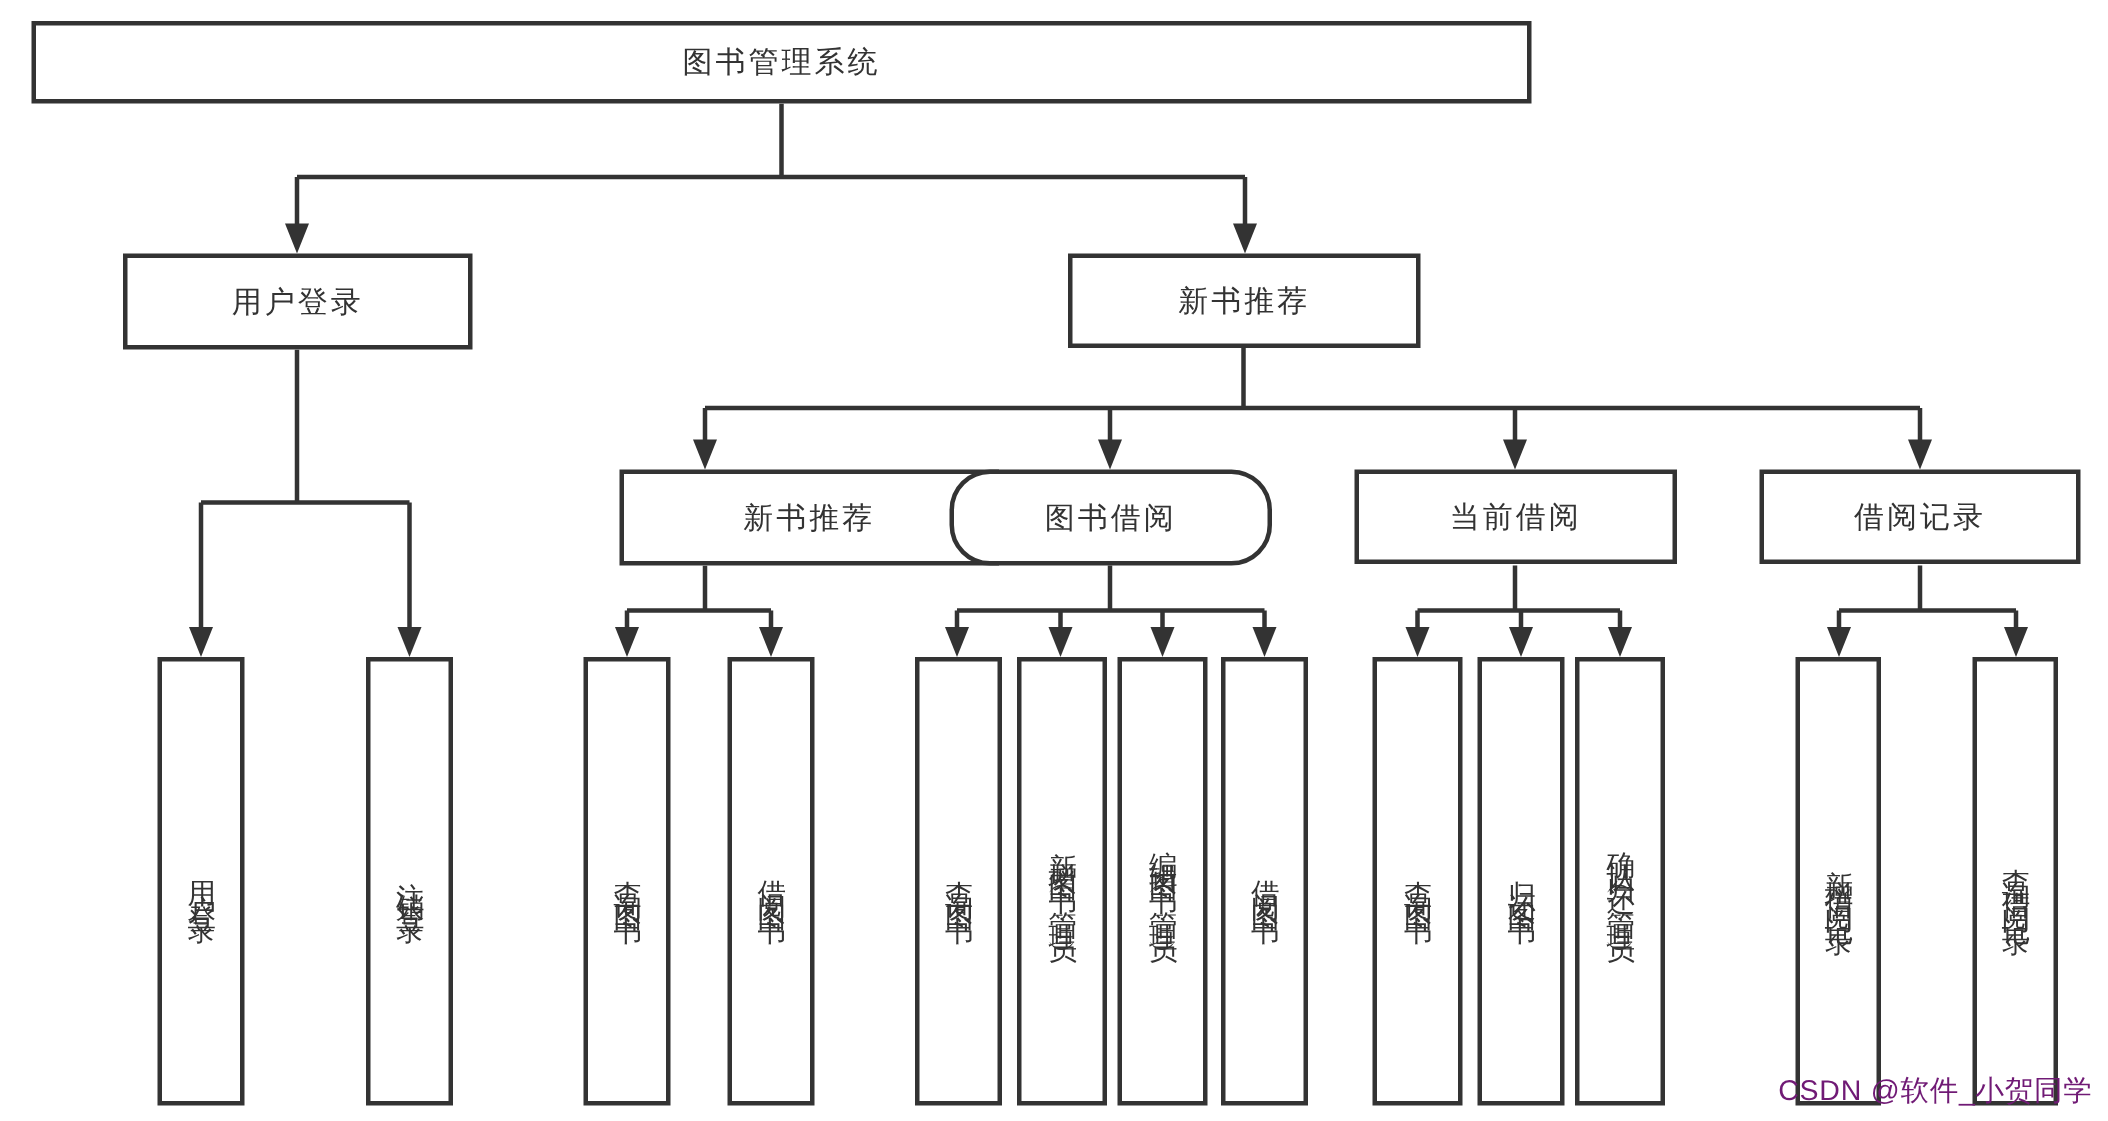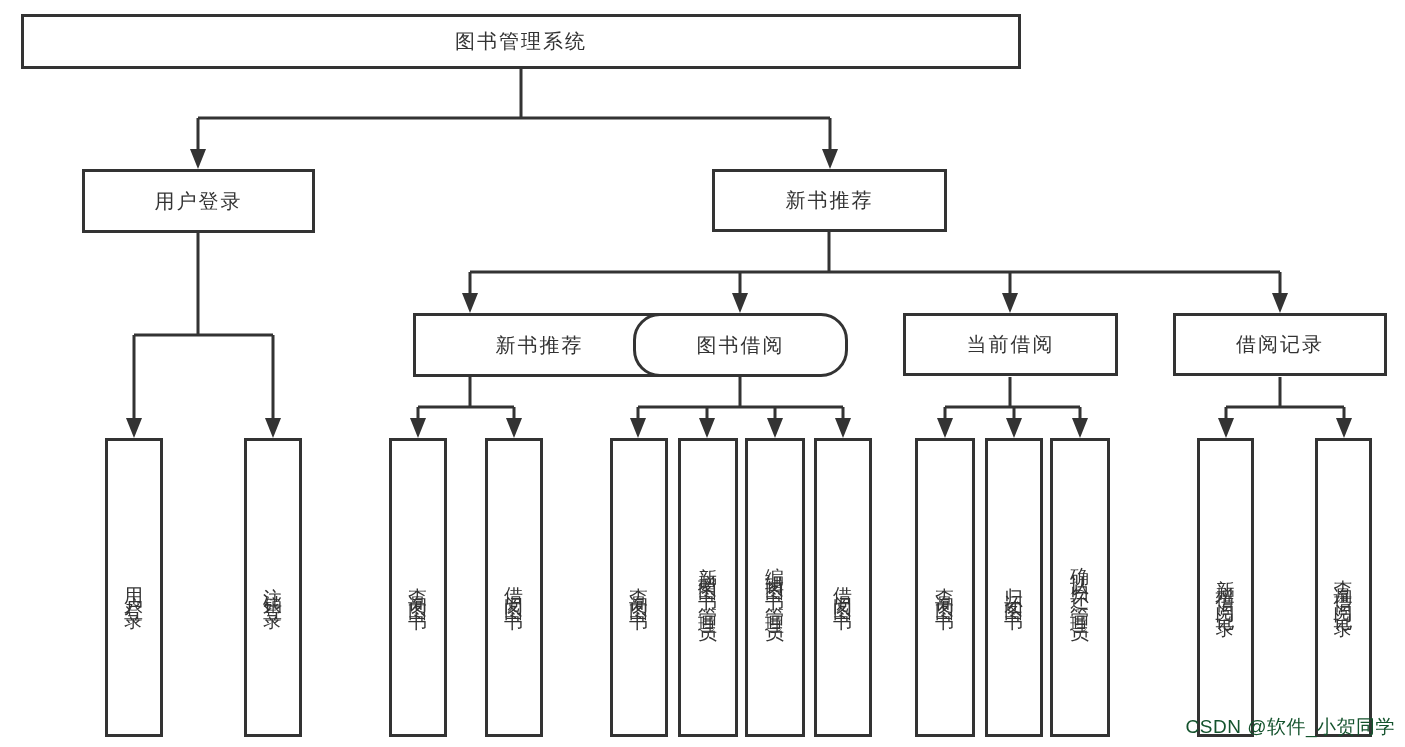--- a/index.html
+++ b/index.html
@@ -44,21 +44,21 @@
     left: 0;
     top: 0;
     z-index: 0;
   }
   .node { z-index: 1; }
   #watermark {
     position: absolute;
     right: 10px;
     bottom: 7px;
     font-size: 19px;
-    color: #14532d;
+    color: #701a75;
     letter-spacing: 0.5px;
     z-index: 2;
     white-space: nowrap;
   }
 </style>
 </head>
 <body>
 
 <div id="canvas">
 

